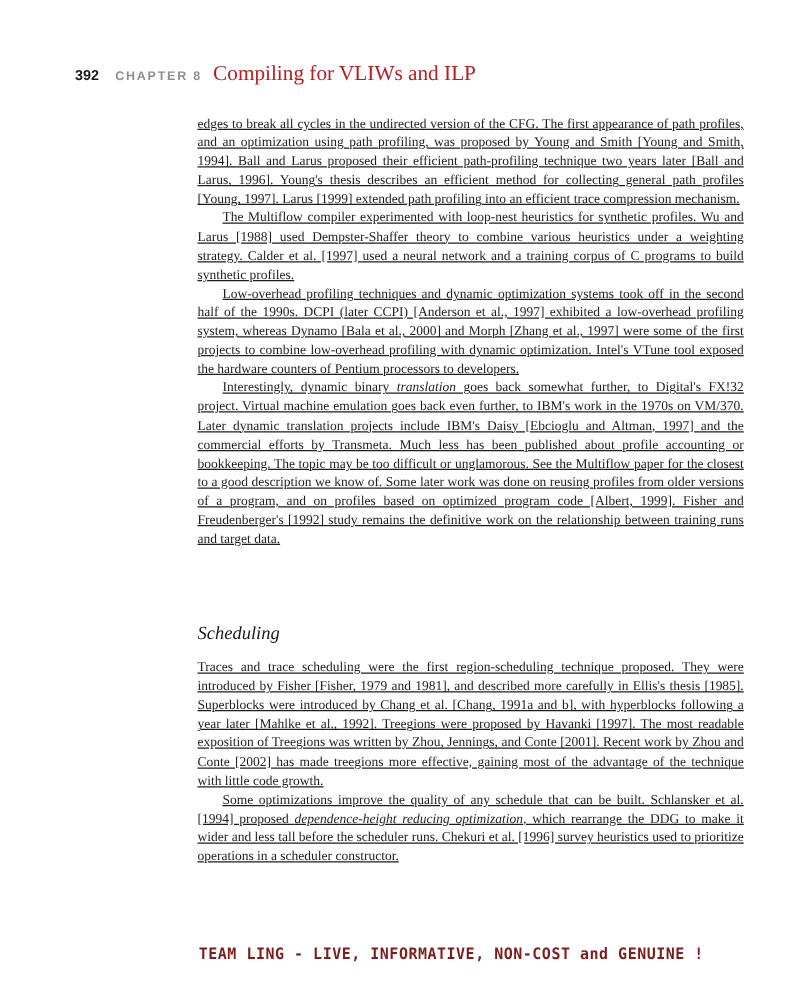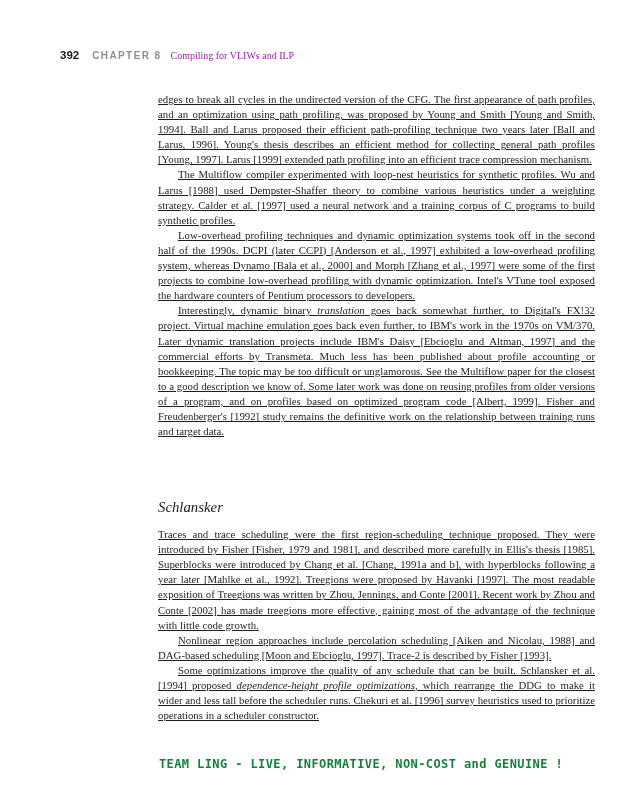--- a/index.html
+++ b/index.html
@@ -37,22 +37,22 @@
     margin-left: 13px;
     font-family: "Liberation Sans", sans-serif;
     font-weight: bold;
     font-size: 10px;
     letter-spacing: 1.4px;
     color: #8f8f8f;
   }
   .chapter-title {
     margin-left: 9px;
     font-family: "Liberation Serif", serif;
-    font-size: 10px;
-    color: #a21caf;
+    font-size: 17px;
+    color: #b91c1c;
   }
 
   
   .text-block {
     position: absolute;
     left: 158px;
     width: 437px;
     font-size: 10.8px;
     line-height: 15.1px;
     text-align: justify;
@@ -76,21 +76,21 @@
 
   
   .watermark {
     position: absolute;
     left: 159px;
     top: 756px;
     font-family: "DejaVu Sans Mono", monospace;
     font-weight: bold;
     font-size: 12px;
     letter-spacing: 0.4px;
-    color: #15803d;
+    color: #7f1d1d;
     transform: scaleY(1.05);
     transform-origin: left top;
     white-space: nowrap;
   }
 </style>
 </head>
 <body>
 
 <div class="page">
 
@@ -101,23 +101,22 @@
   </header>
 
   <main class="text-block" id="block-1">
     <p class="noindent">edges to break all cycles in the undirected version of the CFG. The first appearance of path profiles, and an optimization using path profiling, was proposed by Young and Smith [Young and Smith, 1994]. Ball and Larus proposed their efficient path-profiling technique two years later [Ball and Larus, 1996]. Young's thesis describes an efficient method for collecting general path profiles [Young, 1997]. Larus [1999] extended path profiling into an efficient trace compression mechanism.</p>
     <p class="indent">The Multiflow compiler experimented with loop-nest heuristics for synthetic profiles. Wu and Larus [1988] used Dempster-Shaffer theory to combine various heuristics under a weighting strategy. Calder et al. [1997] used a neural network and a training corpus of C programs to build synthetic profiles.</p>
     <p class="indent">Low-overhead profiling techniques and dynamic optimization systems took off in the second half of the 1990s. DCPI (later CCPI) [Anderson et al., 1997] exhibited a low-overhead profiling system, whereas Dynamo [Bala et al., 2000] and Morph [Zhang et al., 1997] were some of the first projects to combine low-overhead profiling with dynamic optimization. Intel's VTune tool exposed the hardware counters of Pentium processors to developers.</p>
     <p class="indent"><span>Interestingly, dynamic binary </span><em>translation</em><span> goes back somewhat further, to Digital's FX!32 project. Virtual machine emulation goes back even further, to IBM's work in the 1970s on VM/370. Later dynamic translation projects include IBM's Daisy [Ebcioglu and Altman, 1997] and the commercial efforts by Transmeta. Much less has been published about profile accounting or bookkeeping. The topic may be too difficult or unglamorous. See the Multiflow paper for the closest to a good description we know of. Some later work was done on reusing profiles from older versions of a program, and on profiles based on optimized program code [Albert, 1999]. Fisher and Freudenberger's [1992] study remains the definitive work on the relationship between training runs and target data.</span></p>
   </main>
 
   <section class="text-block" id="block-2">
-    <h2 class="section-heading">Schlansker</h2>
+    <h2 class="section-heading">Scheduling</h2>
     <p class="noindent">Traces and trace scheduling were the first region-scheduling technique proposed. They were introduced by Fisher [Fisher, 1979 and 1981], and described more carefully in Ellis's thesis [1985]. Superblocks were introduced by Chang et al. [Chang, 1991a and b], with hyperblocks following a year later [Mahlke et al., 1992]. Treegions were proposed by Havanki [1997]. The most readable exposition of Treegions was written by Zhou, Jennings, and Conte [2001]. Recent work by Zhou and Conte [2002] has made treegions more effective, gaining most of the advantage of the technique with little code growth.</p>
-    <p class="indent">Nonlinear region approaches include percolation scheduling [Aiken and Nicolau, 1988] and DAG-based scheduling [Moon and Ebcioglu, 1997]. Trace-2 is described by Fisher [1993].</p>
-    <p class="indent"><span>Some optimizations improve the quality of any schedule that can be built. Schlansker et al. [1994] proposed </span><em>dependence-height profile optimizations</em><span>, which rearrange the DDG to make it wider and less tall before the scheduler runs. Chekuri et al. [1996] survey heuristics used to prioritize operations in a scheduler constructor.</span></p>
+    <p class="indent"><span>Some optimizations improve the quality of any schedule that can be built. Schlansker et al. [1994] proposed </span><em>dependence-height reducing optimization</em><span>, which rearrange the DDG to make it wider and less tall before the scheduler runs. Chekuri et al. [1996] survey heuristics used to prioritize operations in a scheduler constructor.</span></p>
   </section>
 
   <footer class="watermark">
     <span>TEAM LING - LIVE, INFORMATIVE, NON-COST and GENUINE !</span>
   </footer>
 
 </div>
 
 </body></html>

